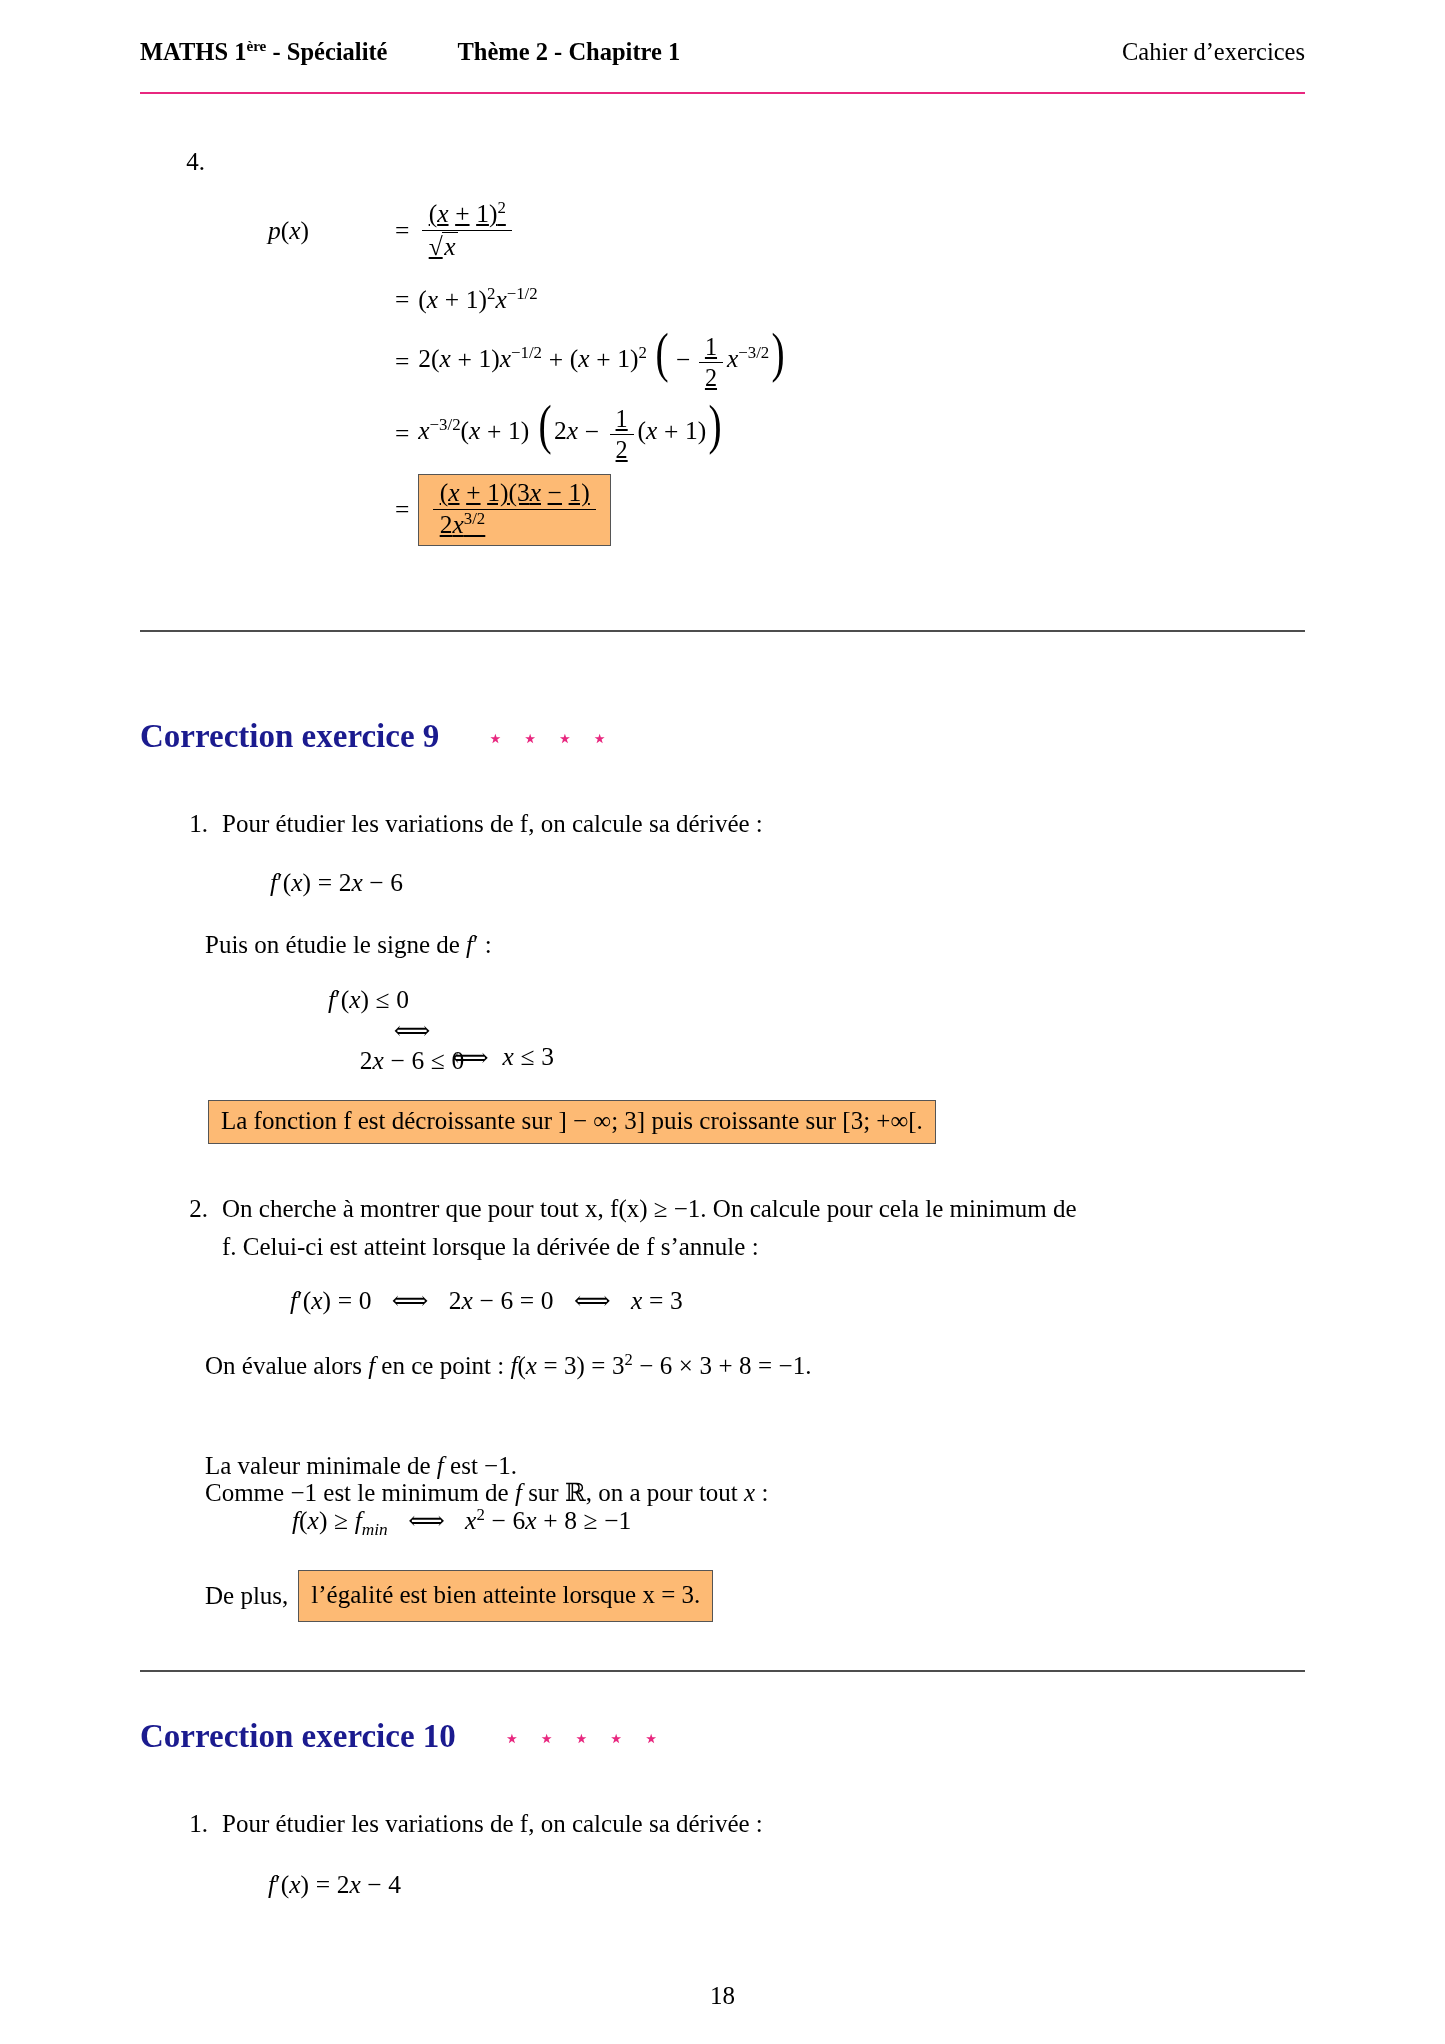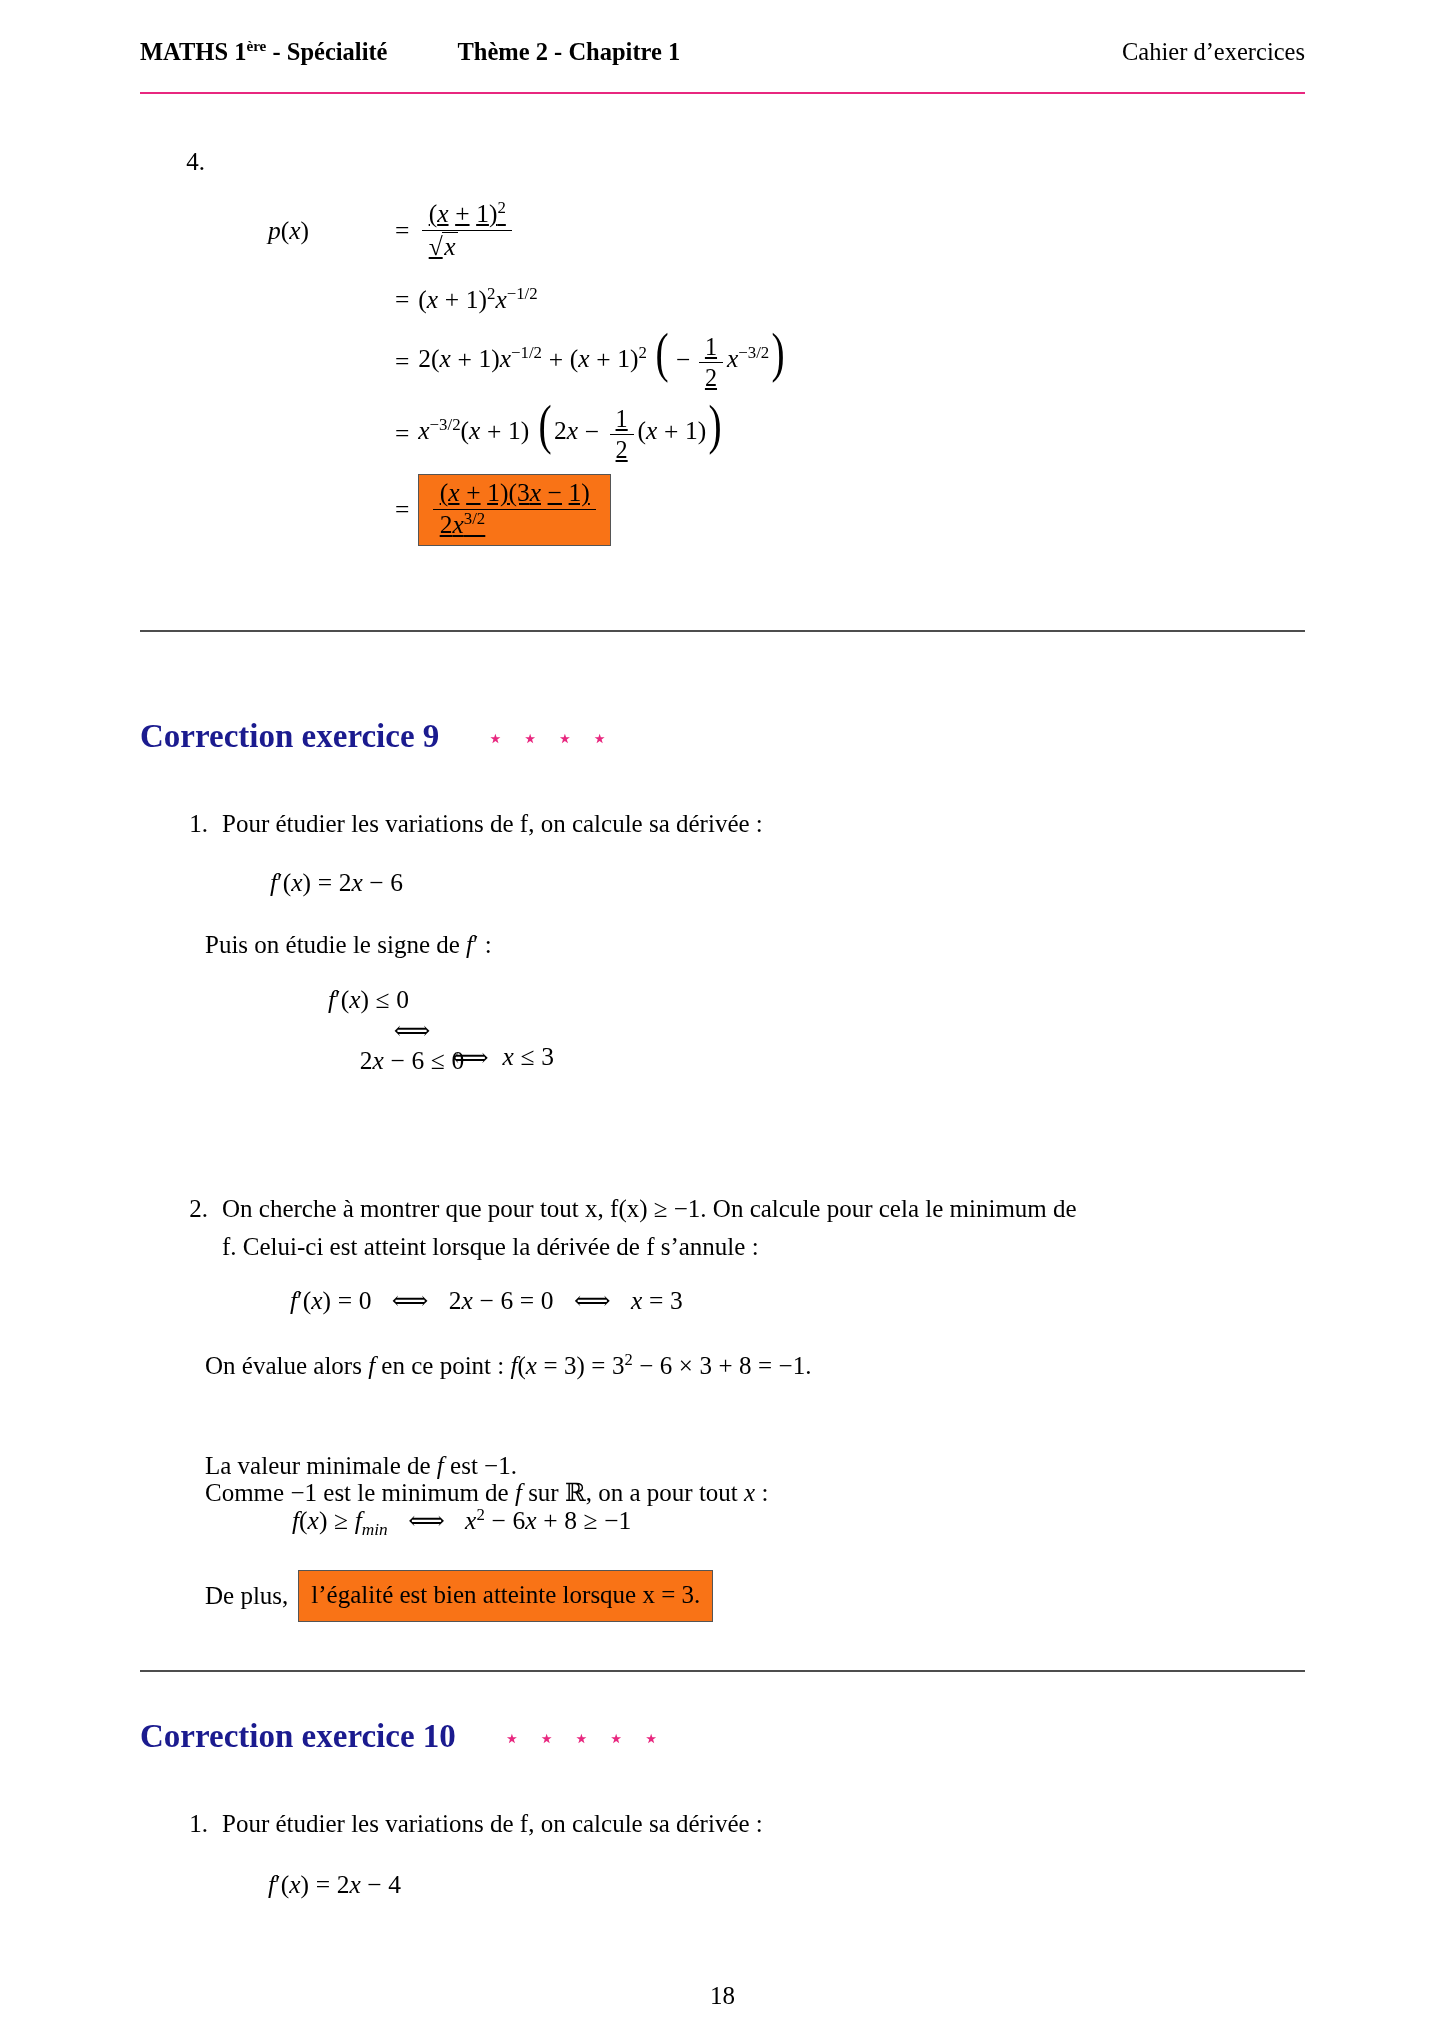--- a/index.html
+++ b/index.html
@@ -162,21 +162,21 @@
     display: inline-block;
     padding: 0 .10em;
     margin-left: -1px;
   }
 
   
   .boxed {
     display: inline-block;
     border: 1.5px solid #555;
     padding: 6px 12px 8px 12px;
-    background: #f97316;
+    background: #fdba74;
   }
   .boxed.tightpad { padding: 4px 10px 5px 10px; }
 
   .pageno {
     position: absolute;
     left: 0;
     right: 0;
     bottom: 34px;
     text-align: center;
     font-size: 25px;
@@ -276,20 +276,23 @@
       <span class="rel" style="padding:0 .55em;">⟺</span>
       <span class="rhs"><span class="mn">2</span><span class="mi">x</span><span class="op">−</span><span class="mn">6</span><span class="op">≤</span><span class="mn">0</span></span>
     </div>
     <div class="alignrow" style="height:48px;">
       <span class="lhs" style="width:168px;"></span>
       <span class="rel" style="padding:0 .55em;">⟺</span>
       <span class="rhs"><span class="mi">x</span><span class="op">≤</span><span class="mn">3</span></span>
     </div>
   </div>
 
+  <div style="position:absolute; left:208px; top:1100px; font-size:25px;">
+    <span class="boxed">La fonction f est décroissante sur ] − ∞; 3] puis croissante sur [3; +∞[.</span>
+  </div>
 
   <div class="item" style="left:168px; top:1190px; width:1140px;">
     <span class="num">2.</span>
     <span class="body">On cherche à montrer que pour tout x, f(x) ≥ −1. On calcule pour cela le minimum de</span>
     <span class="body">f. Celui-ci est atteint lorsque la dérivée de f s’annule :</span>
   </div>
 
   <div class="dmath" style="left:290px; top:1285px;">
     <span class="mi">f</span><span class="mn">′(</span><span class="mi">x</span><span class="mn">)</span><span class="op">=</span><span class="mn">0</span>
     <span class="opn" style="padding:0 .55em;">⟺</span>

